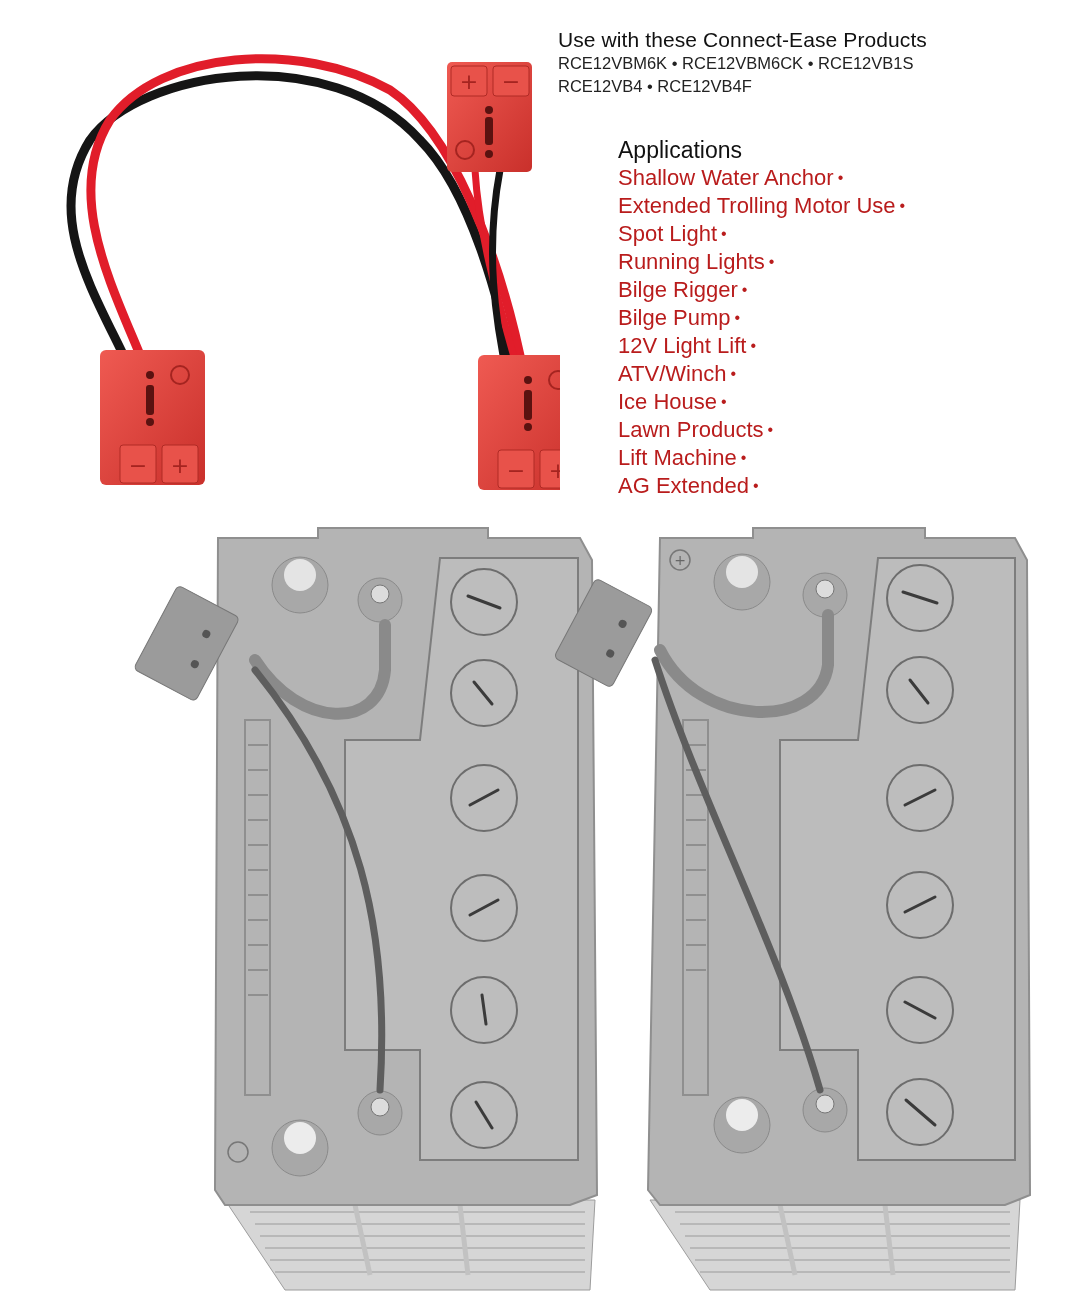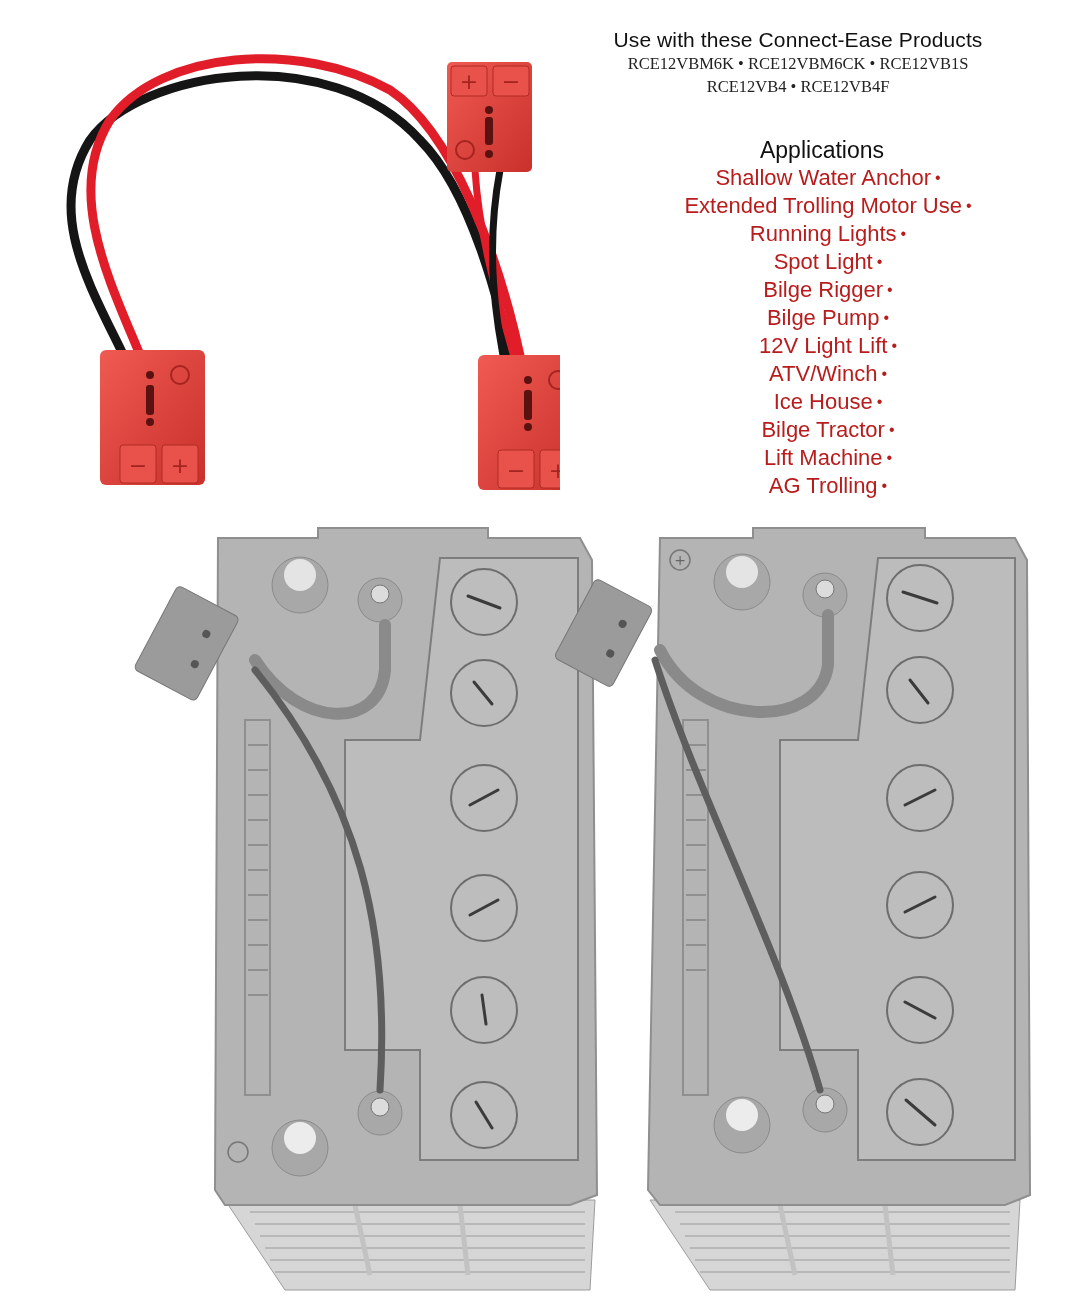--- a/index.html
+++ b/index.html
@@ -1,21 +1,21 @@
 <!DOCTYPE html>
 <html><head>
 <meta charset="utf-8">
 <style>
   html, body { margin: 0; padding: 0; background: #ffffff; }
   body { width: 1080px; height: 1315px; position: relative; overflow: hidden; font-family: "Liberation Sans", "DejaVu Sans", sans-serif; color: #111; }
   .abs { position: absolute; }
-  .products { right: 42px; top: 28px; width: 480px; text-align: center; }
+  .products { right: 42px; top: 28px; width: 480px; text-align: left; }
   .products .title { font-size: 21px; line-height: 24px; color: #111; letter-spacing: 0.1px; }
-  .products .line { font-size: 16.5px; line-height: 23px; color: #222; font-family: Liberation Serif, serif; }
-  .apps { right: 42px; top: 136px; width: 420px; text-align: center; }
+  .products .line { font-size: 16.5px; line-height: 23px; color: #222; }
+  .apps { right: 42px; top: 136px; width: 420px; text-align: left; }
   .apps .title { font-size: 23px; line-height: 28px; padding-right: 12px; color: #111; }
   .apps .item { font-size: 22px; line-height: 28px; color: #b91c1c; }
   .apps .item .bullet { display: inline-block; margin-left: 4px; font-size: 16px; vertical-align: 2px; }
   svg { position: absolute; left: 0; top: 0; }
 </style>
 </head>
 <body>
 
 <svg width="560" height="500" viewBox="0 0 560 500">
   <defs>
@@ -206,23 +206,23 @@
 <div class="abs products">
   <div class="title">Use with these Connect-Ease Products</div>
   <div class="line">RCE12VBM6K • RCE12VBM6CK  •  RCE12VB1S</div>
   <div class="line">RCE12VB4 • RCE12VB4F</div>
 </div>
 
 <div class="abs apps">
   <div class="title">Applications</div>
   <div class="item"><span>Shallow Water Anchor</span><span class="bullet">•</span></div>
   <div class="item"><span>Extended Trolling Motor Use</span><span class="bullet">•</span></div>
+  <div class="item"><span>Spot Light</span><span class="bullet">•</span></div>
   <div class="item"><span>Running Lights</span><span class="bullet">•</span></div>
-  <div class="item"><span>Spot Light</span><span class="bullet">•</span></div>
   <div class="item"><span>Bilge Rigger</span><span class="bullet">•</span></div>
   <div class="item"><span>Bilge Pump</span><span class="bullet">•</span></div>
   <div class="item"><span>12V Light Lift</span><span class="bullet">•</span></div>
   <div class="item"><span>ATV/Winch</span><span class="bullet">•</span></div>
   <div class="item"><span>Ice House</span><span class="bullet">•</span></div>
-  <div class="item"><span>Bilge Tractor</span><span class="bullet">•</span></div>
+  <div class="item"><span>Lawn Products</span><span class="bullet">•</span></div>
   <div class="item"><span>Lift Machine</span><span class="bullet">•</span></div>
-  <div class="item"><span>AG Trolling</span><span class="bullet">•</span></div>
+  <div class="item"><span>AG Extended</span><span class="bullet">•</span></div>
 </div>
 
 </body></html>

